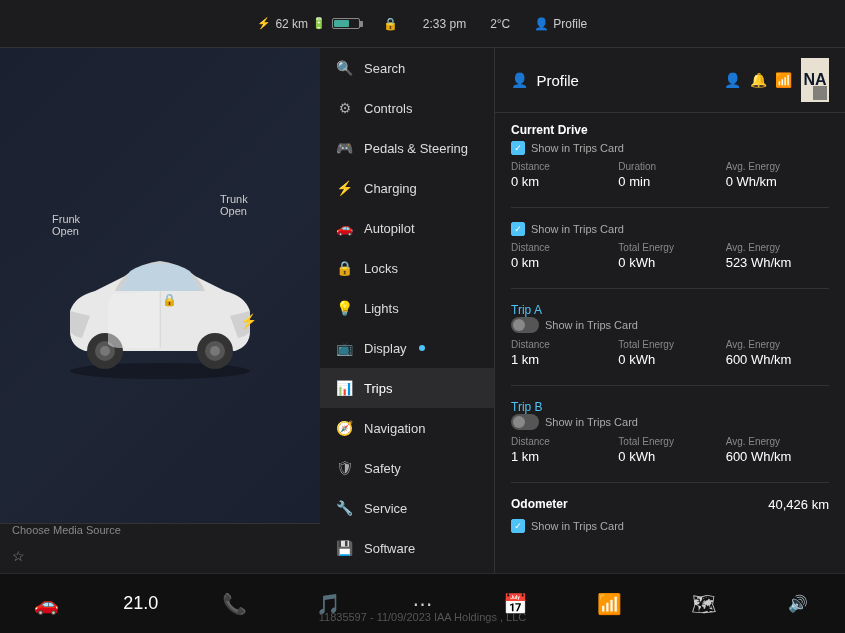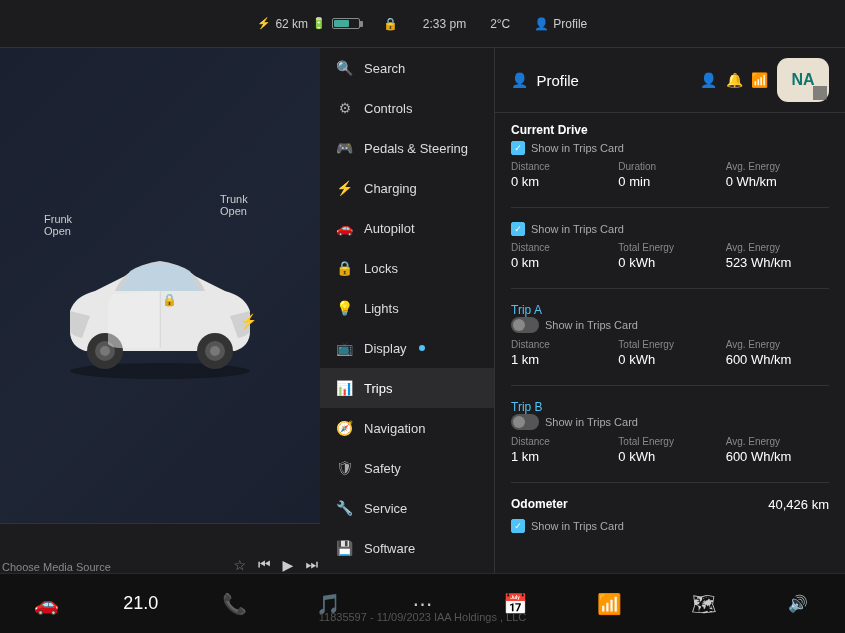--- a/index.html
+++ b/index.html
@@ -92,36 +92,37 @@
       flex-direction: column;
       align-items: center;
       justify-content: center;
     }
 
     .car-label {
       position: absolute;
       color: #ccc;
       font-size: 11px;
     }
-    .frunk-label { top: 165px; left: 44px; }
+    .frunk-label { top: 165px; left: 52px; }
     .trunk-label { top: 145px; left: 220px; }
 
     
     .media-controls {
       position: absolute;
       bottom: 0;
       left: 0;
       right: 0;
       height: 50px;
       background: #1c1c1e;
       display: flex;
-      align-items: flex-end;
-      padding: 0 2px;
+      align-items: flex-start;
+      padding: 0 12px;
       gap: 12px;
       border-top: 1px solid #333;
+      flex-direction: column;
     }
     .media-btn {
       color: #ccc;
       font-size: 14px;
       cursor: pointer;
     }
     .star-btn { color: #888; }
 
     
     .nav-menu {
@@ -188,30 +189,30 @@
       display: flex;
       align-items: center;
       gap: 8px;
     }
     .header-icon-btn {
       color: #aaa;
       font-size: 14px;
       cursor: pointer;
     }
     .avatar-box {
-      width: 52px;
+      width: 28px;
       height: 44px;
       background: #e8e0d0;
-      border-radius: 11px;
+      border-radius: 0;
       display: flex;
       align-items: center;
       justify-content: center;
       font-size: 16px;
       font-weight: bold;
-      color: #0f766e;
+      color: #0f172a;
       position: relative;
     }
     .qr-overlay {
       position: absolute;
       bottom: 2px;
       right: 2px;
       width: 14px;
       height: 14px;
       background: #555;
       opacity: 0.7;

